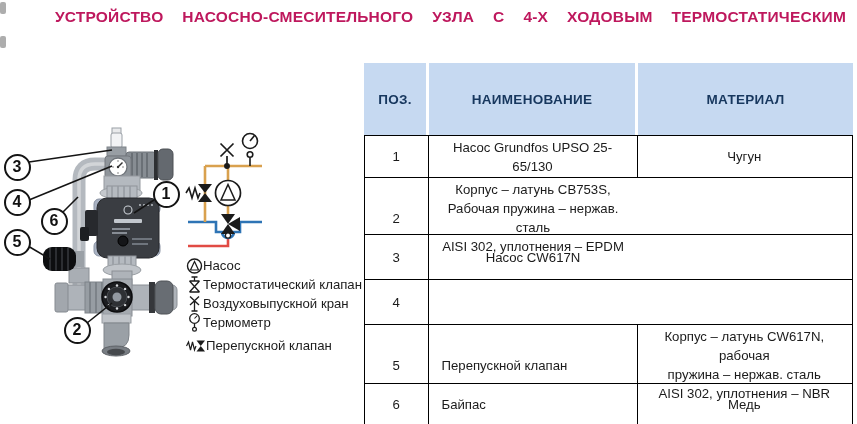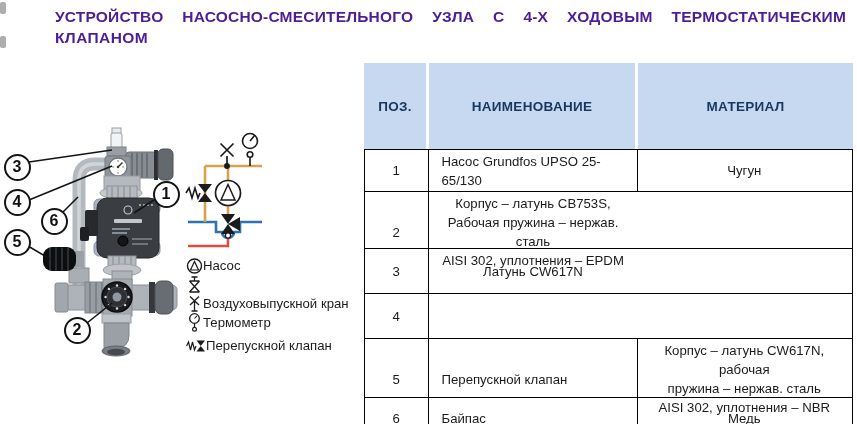--- a/index.html
+++ b/index.html
@@ -1,21 +1,21 @@
 <!DOCTYPE html>
 <html><head>
 <meta charset="utf-8">
 <style>
   html,body{margin:0;padding:0;background:#fff;}
   .page{
     position:relative;width:857px;height:424px;background:#ffffff;overflow:hidden;
     font-family:"Liberation Sans",sans-serif;color:#1b1b1b;
   }
   
-  .title{position:absolute;left:55px;top:6px;width:791px;font-weight:700;font-size:15.5px;color:#4c1d95;}
+  .title{position:absolute;left:55px;top:6px;width:791px;font-weight:700;font-size:15.5px;color:#be185d;}
   .title .l1{text-align:justify;text-align-last:justify;line-height:21px;letter-spacing:.2px;}
   .title .l2{line-height:21px;letter-spacing:.4px;}
   
   .smudge{position:absolute;background:#6a6a6a;opacity:.55;border-radius:2px;}
   
   .illu{position:absolute;left:0;top:120px;width:365px;height:304px;}
   .illu svg{position:absolute;left:0;top:0;}
   .callout{
     position:absolute;width:27px;height:27px;border:2.2px solid #141414;border-radius:50%;
     background:#fff;display:flex;align-items:center;justify-content:center;
@@ -23,47 +23,46 @@
   }
   
   .legend{position:absolute;left:186px;top:256px;}
   .legend .item{display:flex;align-items:center;gap:0;height:19px;}
   .legend .item:nth-child(4){margin-top:0;}
   .legend .item:nth-child(5){margin-top:4px;}
   .legend .lbl{font-size:13.2px;color:#1c1c1c;white-space:nowrap;}
   .legend svg{flex:0 0 auto;}
   
   .tbl{position:absolute;left:364px;top:63px;width:489px;font-size:13.2px;}
-  .thead{display:grid;grid-template-columns:65px 209px 215px;height:86px;background:#c6d9f1;}
+  .thead{display:grid;grid-template-columns:65px 209px 215px;height:72px;background:#c6d9f1;}
   .thead .hc{
     display:flex;align-items:center;justify-content:center;
     font-weight:700;font-size:13.5px;color:#17375e;letter-spacing:.3px;
     border-right:3px solid #ffffff;box-sizing:border-box;
   }
   .thead .hc:last-child{border-right:none;}
   .tbody{border:1.6px solid #000;box-sizing:border-box;}
   .trow{display:grid;grid-template-columns:63.5px 209px 213.5px;}
   .trow + .trow{border-top:1.6px solid #000;}
   .trow > div{display:flex;align-items:center;box-sizing:border-box;line-height:19px;}
   .trow .c-pos{justify-content:center;border-right:1.6px solid #000;}
-  .trow .c-name{justify-content:flex-start;padding-left:13px;padding-right:13px;border-right:1.6px solid #000;white-space:pre-line;}
+  .trow .c-name{justify-content:flex-start;padding-left:13px;padding-right:13px;border-right:1.6px solid #000;white-space:pre-line;text-align:center;}
   .trow .c-mat{justify-content:center;text-align:center;padding:2px 3px;white-space:pre-line;}
   .r1{height:41px;} .r2{height:56px;} .r3{height:44px;} .r4{height:44px;} .r5{height:58px;} .r6{height:41px;}
 </style>
 </head>
 <body>
 
 <div class="page">
 
   <div class="smudge" style="left:0;top:2px;width:6px;height:12px;"></div>
   <div class="smudge" style="left:0;top:36px;width:6px;height:12px;"></div>
 
   <div class="title">
     <div class="l1">УСТРОЙСТВО НАСОСНО-СМЕСИТЕЛЬНОГО УЗЛА С 4-Х ХОДОВЫМ ТЕРМОСТАТИЧЕСКИМ</div>
-    <div class="l2">КЛАПАНОМ</div>
   </div>
 
   <div class="illu">
     <svg width="365" height="304" viewBox="0 0 365 304">
 
       <g>
 
         <path d="M79,170 V60 Q79,44 95,44 H108" fill="none" stroke="#b4b9bf" stroke-width="13"></path>
         <path d="M79,170 V60 Q79,44 95,44 H108" fill="none" stroke="#d9dcdf" stroke-width="3.5" opacity=".8"></path>
 
@@ -246,20 +245,21 @@
         <circle cx="8.5" cy="9" r="7" fill="none" stroke="#1b1b1b" stroke-width="1.4"></circle>
         <polygon points="8.5,4.5 4.5,13 12.5,13" fill="none" stroke="#1b1b1b" stroke-width="1.2"></polygon>
       </svg>
       <span class="lbl">Насос</span>
     </div>
     <div class="item">
       <svg width="17" height="18" viewBox="0 0 17 18">
         <path d="M5.5,1 h6 M8.5,1 V5" stroke="#1b1b1b" stroke-width="1.3"></path>
         <path d="M3.5,5 h10 M3.5,16 h10 M3.5,5 L13.5,16 M13.5,5 L3.5,16" stroke="#1b1b1b" stroke-width="1.3" fill="none"></path>
       </svg>
+      <span class="lbl">Термостатический клапан</span>
     </div>
     <div class="item">
       <svg width="17" height="18" viewBox="0 0 17 18">
         <path d="M8.5,16 V6 M4,1.5 L13,10 M13,1.5 L4,10 M5.5,16 h6" stroke="#1b1b1b" stroke-width="1.3" fill="none"></path>
       </svg>
       <span class="lbl">Воздуховыпускной кран</span>
     </div>
     <div class="item">
       <svg width="17" height="19" viewBox="0 0 17 19">
         <circle cx="8.5" cy="5.5" r="4.8" fill="none" stroke="#1b1b1b" stroke-width="1.3"></circle>
@@ -292,21 +292,21 @@
         <div class="c-mat">Чугун</div>
       </div>
       <div class="trow r2">
         <div class="c-pos">2</div>
         <div class="c-mat">Корпус – латунь CB753S,
 Рабочая пружина – нержав. сталь
 AISI 302, уплотнения – EPDM</div>
       </div>
       <div class="trow r3">
         <div class="c-pos">3</div>
-        <div class="c-mat">Латунь CW617N</div>
+        <div class="c-mat">Насос CW617N</div>
       </div>
       <div class="trow r4">
         <div class="c-pos">4</div>
       </div>
       <div class="trow r5">
         <div class="c-pos">5</div>
         <div class="c-name">Перепускной клапан</div>
         <div class="c-mat">Корпус – латунь CW617N, рабочая
 пружина – нержав. сталь
 AISI 302, уплотнения – NBR</div>

